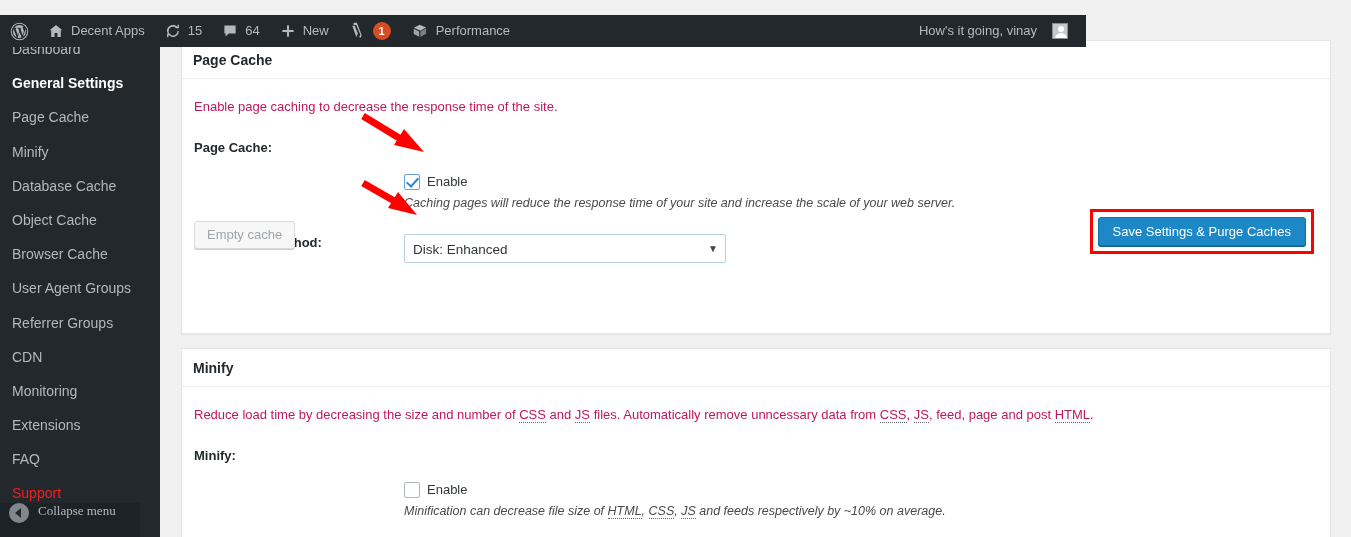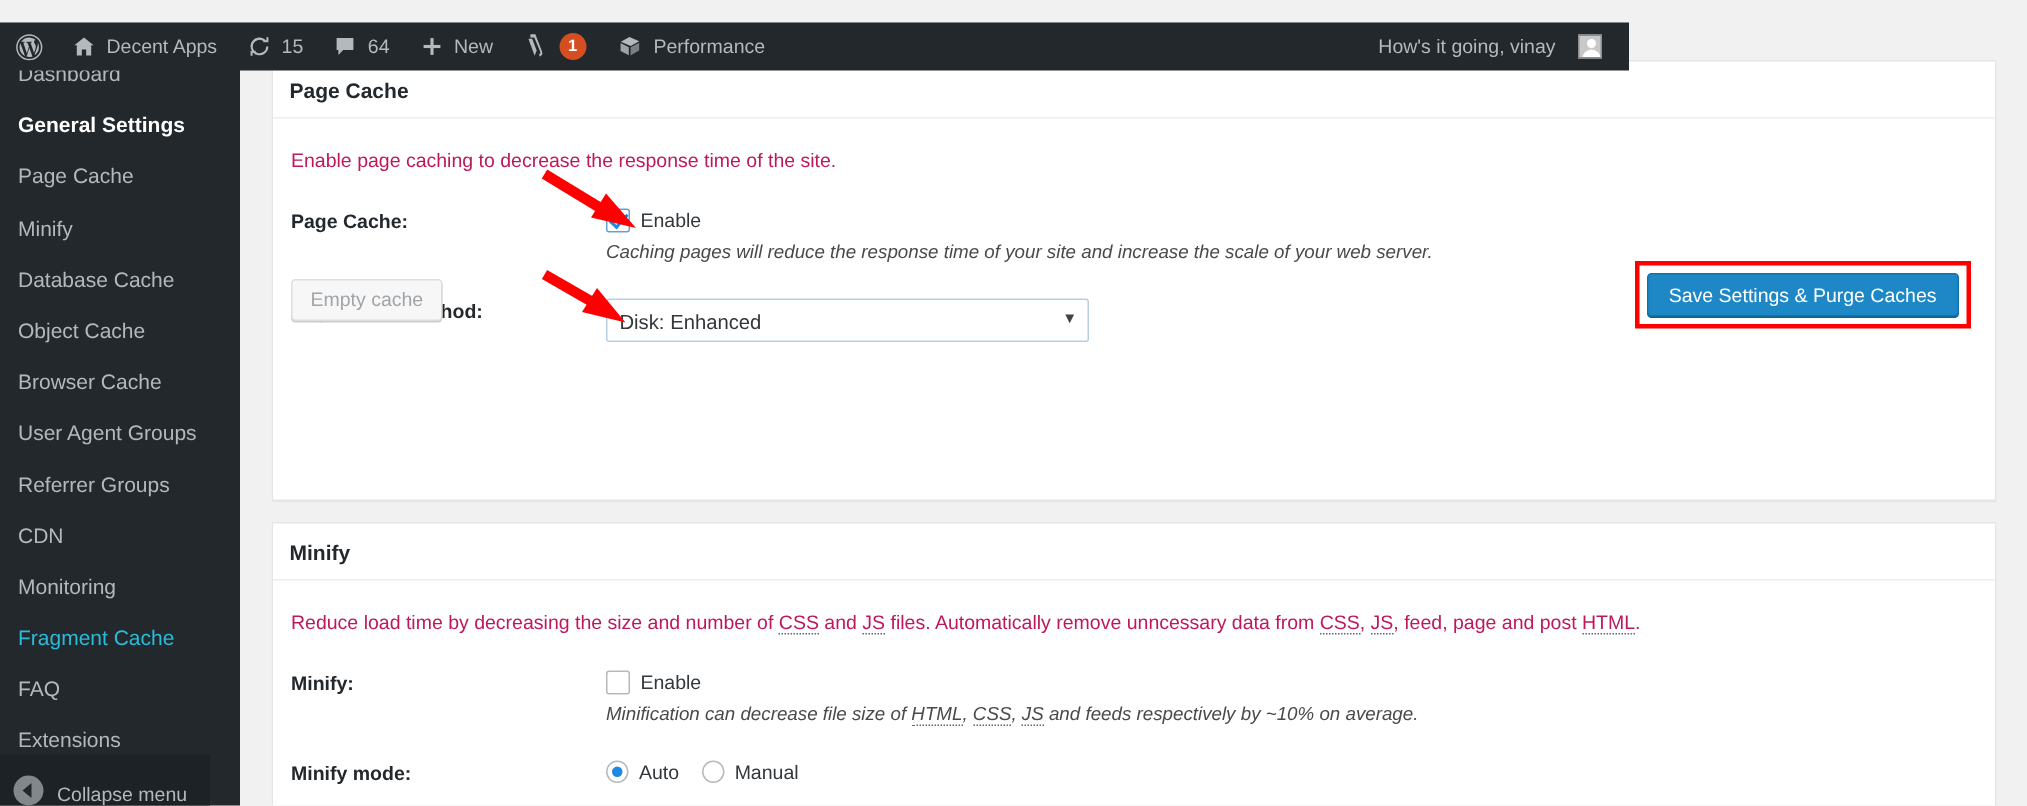--- a/index.html
+++ b/index.html
@@ -72,23 +72,23 @@
     white-space: nowrap;
   }
   .menu-item.current { color: #fff; font-weight: bold; }
   .menu-item.teal { color: #29bbd8; }
   .menu-item.red  { color: #f02020; }
 
   #collapse {
     position: absolute; bottom: 0; left: 0;
     width: 140px; height: 34px;
     background: #1d2227;
-    display: flex; align-items: flex-end;
+    display: flex; align-items: flex-start;
     padding-left: 9px;
-    color: #b3b8bd; font-size: 13px;
+    color: #b3b8bd; font-size: 13px; font-family: Liberation Serif, serif;
   }
   .collapse-icon {
     width: 20px; height: 20px; border-radius: 50%;
     background: #82878c;
     display: inline-flex; align-items: center; justify-content: center;
     margin-right: 9px;
   }
   .collapse-icon span {
     display: block; width: 0; height: 0;
     border-top: 5px solid transparent;
@@ -133,21 +133,21 @@
   .field-row {
     display: flex; align-items: flex-start;
     margin-top: 22px;
   }
   .field-label {
     width: 210px; flex: 0 0 210px;
     font-size: 13px; font-weight: bold; color: #23282d;
     padding-top: 1px;
   }
   .field-control { flex: 1; }
-  .cb-line { display: flex; align-items: center; gap: 7px; }
+  .cb-line { display: flex; align-items: center; gap: 7px; margin-top: 35px; }
   .cb-label { font-size: 13px; color: #32373c; }
   .hint {
     font-size: 12.5px; font-style: italic; color: #4a4a4a;
     margin-top: 4px; line-height: 1.45;
   }
   abbr { border-bottom: 1px dotted #666; text-decoration: none; cursor: help; text-align: right; }
 
   input[type=checkbox].wpcb {
     -webkit-appearance: none; appearance: none;
     width: 16px; height: 16px; margin: 0;
@@ -322,23 +322,22 @@
   <a class="menu-item current">General Settings</a>
   <a class="menu-item">Page Cache</a>
   <a class="menu-item">Minify</a>
   <a class="menu-item">Database Cache</a>
   <a class="menu-item">Object Cache</a>
   <a class="menu-item">Browser Cache</a>
   <a class="menu-item">User Agent Groups</a>
   <a class="menu-item">Referrer Groups</a>
   <a class="menu-item">CDN</a>
   <a class="menu-item">Monitoring</a>
-  <a class="menu-item teal">Fragment Cache</a>
+  <a class="menu-item">Extensions</a>
   <a class="menu-item">FAQ</a>
-  <a class="menu-item">Extensions</a>
   <a class="menu-item red">Support</a>
 
   <div id="collapse">
     <span class="collapse-icon">
         <span></span>
       </span>
     <span>Collapse menu</span>
   </div>
 </div>
 

